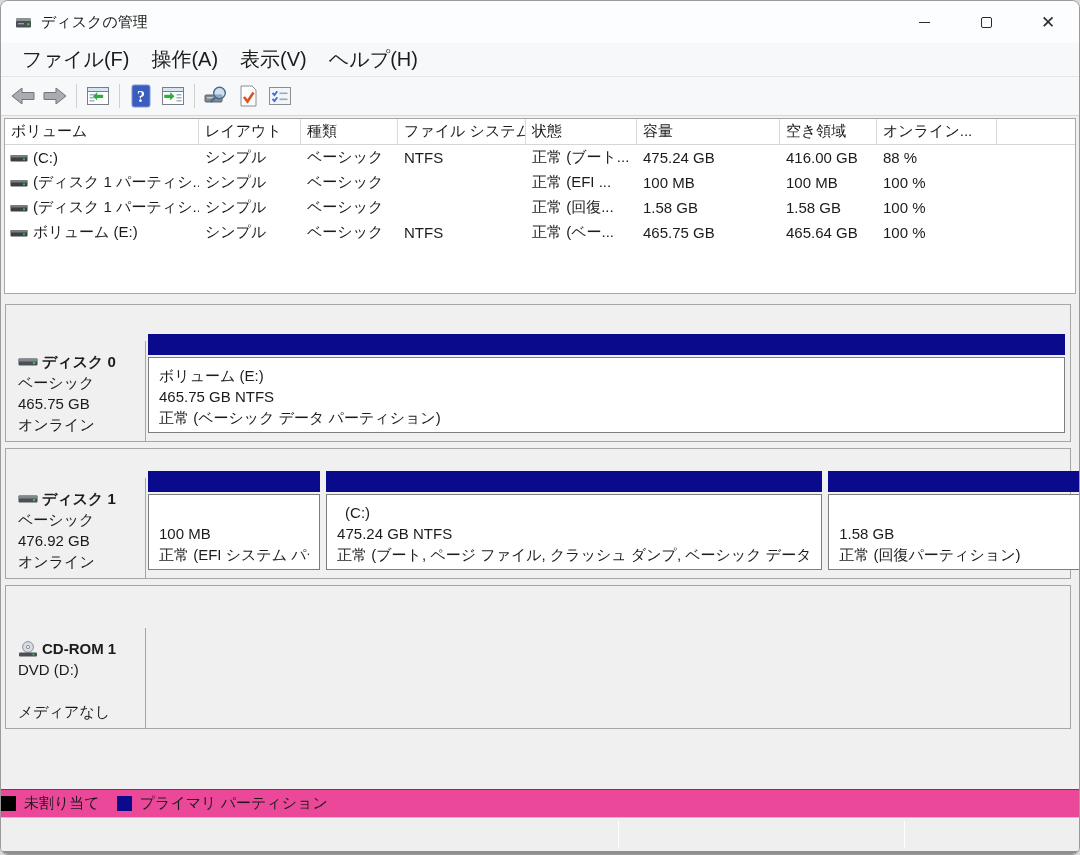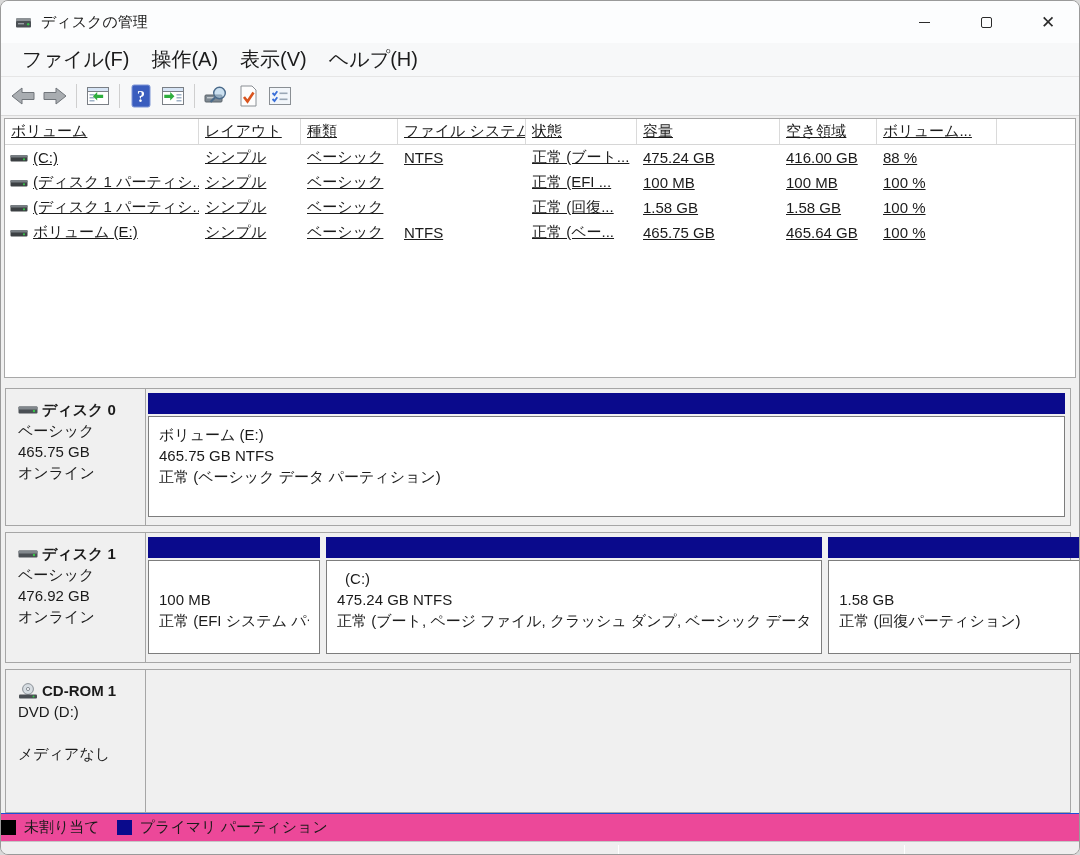--- a/index.html
+++ b/index.html
@@ -20,30 +20,30 @@
   
   .menubar { height:34px; background:#f7f8f9; display:flex; align-items:center; padding-left:10px; border-bottom:1px solid #e6e6e6; flex:0 0 auto; }
   .menu-item { padding:5px 11px; font-size:20px; color:#1b1b1b; cursor:default; }
 
   
   .toolbar { height:39px; background:#f7f8f9; display:flex; align-items:center; padding-left:6px; border-bottom:1px solid #d8d8d8; flex:0 0 auto; }
   .tb-btn { width:32px; height:30px; display:flex; align-items:center; justify-content:center; border:none; background:transparent; cursor:pointer; }
   .tb-sep { width:1px; height:24px; background:#cfcfcf; margin:0 5px; }
 
   
-  .table-wrap { margin:2px 3px 0 3px; height:260px; background:#ffffff; border:1px solid #a8a8a8; overflow:hidden; flex:0 0 auto;text-decoration:underline; }
+  .table-wrap { margin:2px 3px 0 3px; height:176px; background:#ffffff; border:1px solid #a8a8a8; overflow:hidden; flex:0 0 auto; }
   .vt-header { display:grid; grid-template-columns:194px 102px 97px 128px 111px 143px 97px 120px 1fr; height:26px; background:#ffffff; border-bottom:1px solid #d6d6d6; }
   .vt-hcell { display:flex; align-items:center; padding:0 6px; border-right:1px solid #dadada; font-size:15px; white-space:nowrap; overflow:hidden; }
   .vt-row { display:grid; grid-template-columns:194px 102px 97px 128px 111px 143px 97px 120px 1fr; height:25px; align-items:center; }
   .vt-cell { padding:0 6px; white-space:nowrap; overflow:hidden; font-size:15px; }
   .vt-cell.first { display:flex; align-items:center; gap:5px; padding-left:5px; }
 
   
   .graph { flex:1 1 auto; background:#f0f0f0; padding:4px 8px 0 4px; display:flex; flex-direction:column; }
-  .disk-row { border:1px solid #a6a6a6; background:#f0f0f0; display:flex; margin-bottom:6px; }
+  .disk-row { border:1px solid #a6a6a6; background:#f0f0f0; display:flex; margin-bottom:6px;align-items:flex-end; }
   .disk-row.d0 { height:138px; }
   .disk-row.d1 { height:131px; }
   .disk-row.cd { height:144px; margin-bottom:0; }
   .disk-label { width:140px; flex:0 0 auto; border-right:1px solid #a6a6a6; padding:10px 6px 6px 12px; line-height:21px; }
   .dl-name { display:flex; align-items:center; gap:4px; font-weight:bold; white-space:nowrap; }
   .dl-line { white-space:nowrap; min-height:21px; }
   .disk-body { flex:1 1 auto; display:flex; padding:4px 5px 8px 2px; gap:6px; }
   .part { display:flex; flex-direction:column; min-width:0; }
   .part-bar { height:21px; background:#0a0a8c; margin-bottom:2px; flex:0 0 auto; }
   .part-body { flex:1 1 auto; background:#ffffff; border:1px solid #7d7d7d; padding:7px 10px 4px 10px; line-height:21px; overflow:hidden; }
@@ -185,21 +185,21 @@
 
   <div class="table-wrap">
     <div class="vt-header">
       <div class="vt-hcell">ボリューム</div>
       <div class="vt-hcell">レイアウト</div>
       <div class="vt-hcell">種類</div>
       <div class="vt-hcell">ファイル システム</div>
       <div class="vt-hcell">状態</div>
       <div class="vt-hcell">容量</div>
       <div class="vt-hcell">空き領域</div>
-      <div class="vt-hcell">ボリューム...</div>
+      <div class="vt-hcell">オンライン...</div>
       <div class="vt-hcell" style="border-right:none;"></div>
     </div>
 
     <div class="vt-row">
       <div class="vt-cell first">
         <span>
             <svg width="18" height="12" viewBox="0 0 18 12">
               <rect x="0.5" y="3" width="17" height="6.5" rx="1" fill="#3c4043"></rect>
               <rect x="0.5" y="3" width="17" height="2.6" rx="1" fill="#767c81"></rect>
               <circle cx="14" cy="7.3" r="1.1" fill="#35c747"></circle>

